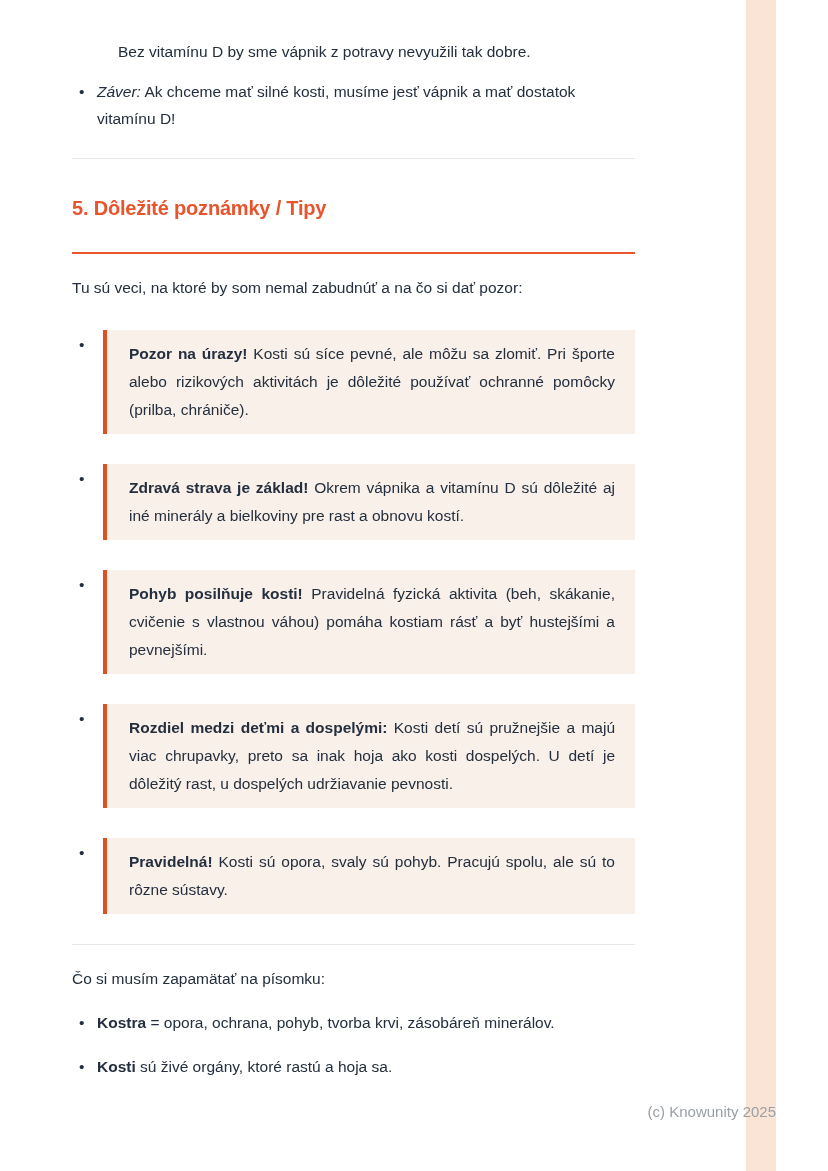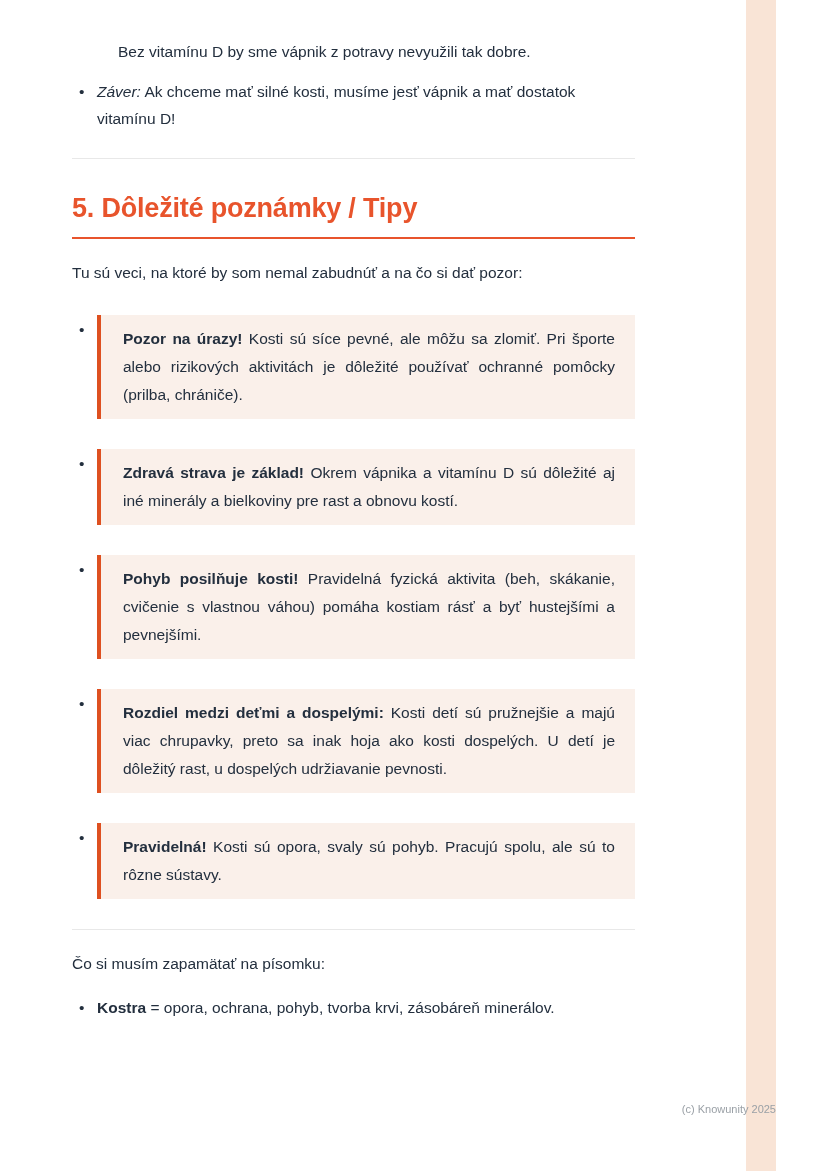--- a/index.html
+++ b/index.html
@@ -23,45 +23,46 @@
     font-size: 15.5px;
   }
   .continuation { margin-left: 46px; line-height: 24px; }
   .bullet-list { list-style: none; margin-top: 14px; }
   .bullet-list li { position: relative; padding-left: 25px; line-height: 27px; }
   .bullet-list li::before { content: "\2022"; position: absolute; left: 7px; color: #232f3e; }
   .italic { font-style: italic; text-align: center; }
   hr.divider { border: none; border-top: 1px solid #e8e8e8; margin-top: 26px; }
   h2.section-title {
     margin-top: 32px;
-    font-size: 27px; line-height: 34px;
+    font-size: 20px; line-height: 34px;
     color: #e8542c; font-weight: 700;
     letter-spacing: -0.2px;
-    padding-bottom: 12px;
+    padding-bottom: 27px;
     border-bottom: 2px solid #e8542c;
   }
   p.section-intro { margin-top: 22px; line-height: 24px; }
   .callout-list { list-style: none; margin-top: 30px; }
   .callout-row { display: flex; margin-bottom: 30px; }
   .callout-dot { width: 25px; flex: none; padding-top: 6px; padding-left: 7px; font-size: 15.5px; }
   .callout {
     flex: 1;
     background: #faf0ea;
     border-left: 4px solid #de5020;
     padding: 10px 20px 10px 22px;
     line-height: 28px;
     text-align: justify;
+    margin-left: 6px;
   }
   .callout strong, .summary-list strong { font-weight: 700; }
   .summary-list { list-style: none; margin-top: 20px; }
   .summary-list li { position: relative; padding-left: 25px; line-height: 24px; margin-bottom: 20px; }
   .summary-list li::before { content: "\2022"; position: absolute; left: 7px; color: #232f3e; }
   .footer {
     position: absolute; top: 1103px; right: 52px;
-    font-size: 11px; color: #9aa0a6;
+    font-size: 15px; color: #9aa0a6;
   }
 </style>
 </head>
 <body>
 
 <div class="page">
 
   <div class="stripe"></div>
 
   <div class="content">
@@ -107,19 +108,20 @@
 
     </ul>
 
     <hr class="divider" style="margin-top:0;">
 
 
     <p class="section-intro">Čo si musím zapamätať na písomku:</p>
 
     <ul class="summary-list">
       <li><strong>Kostra</strong><span> = opora, ochrana, pohyb, tvorba krvi, zásobáreň minerálov.</span></li>
+      <li><strong>Kosti</strong><span> sú živé orgány, ktoré rastú a hoja sa.</span></li>
     </ul>
 
   </div>
 
   <div class="footer">(c) Knowunity 2025</div>
 
 </div>
 
 </body></html>

